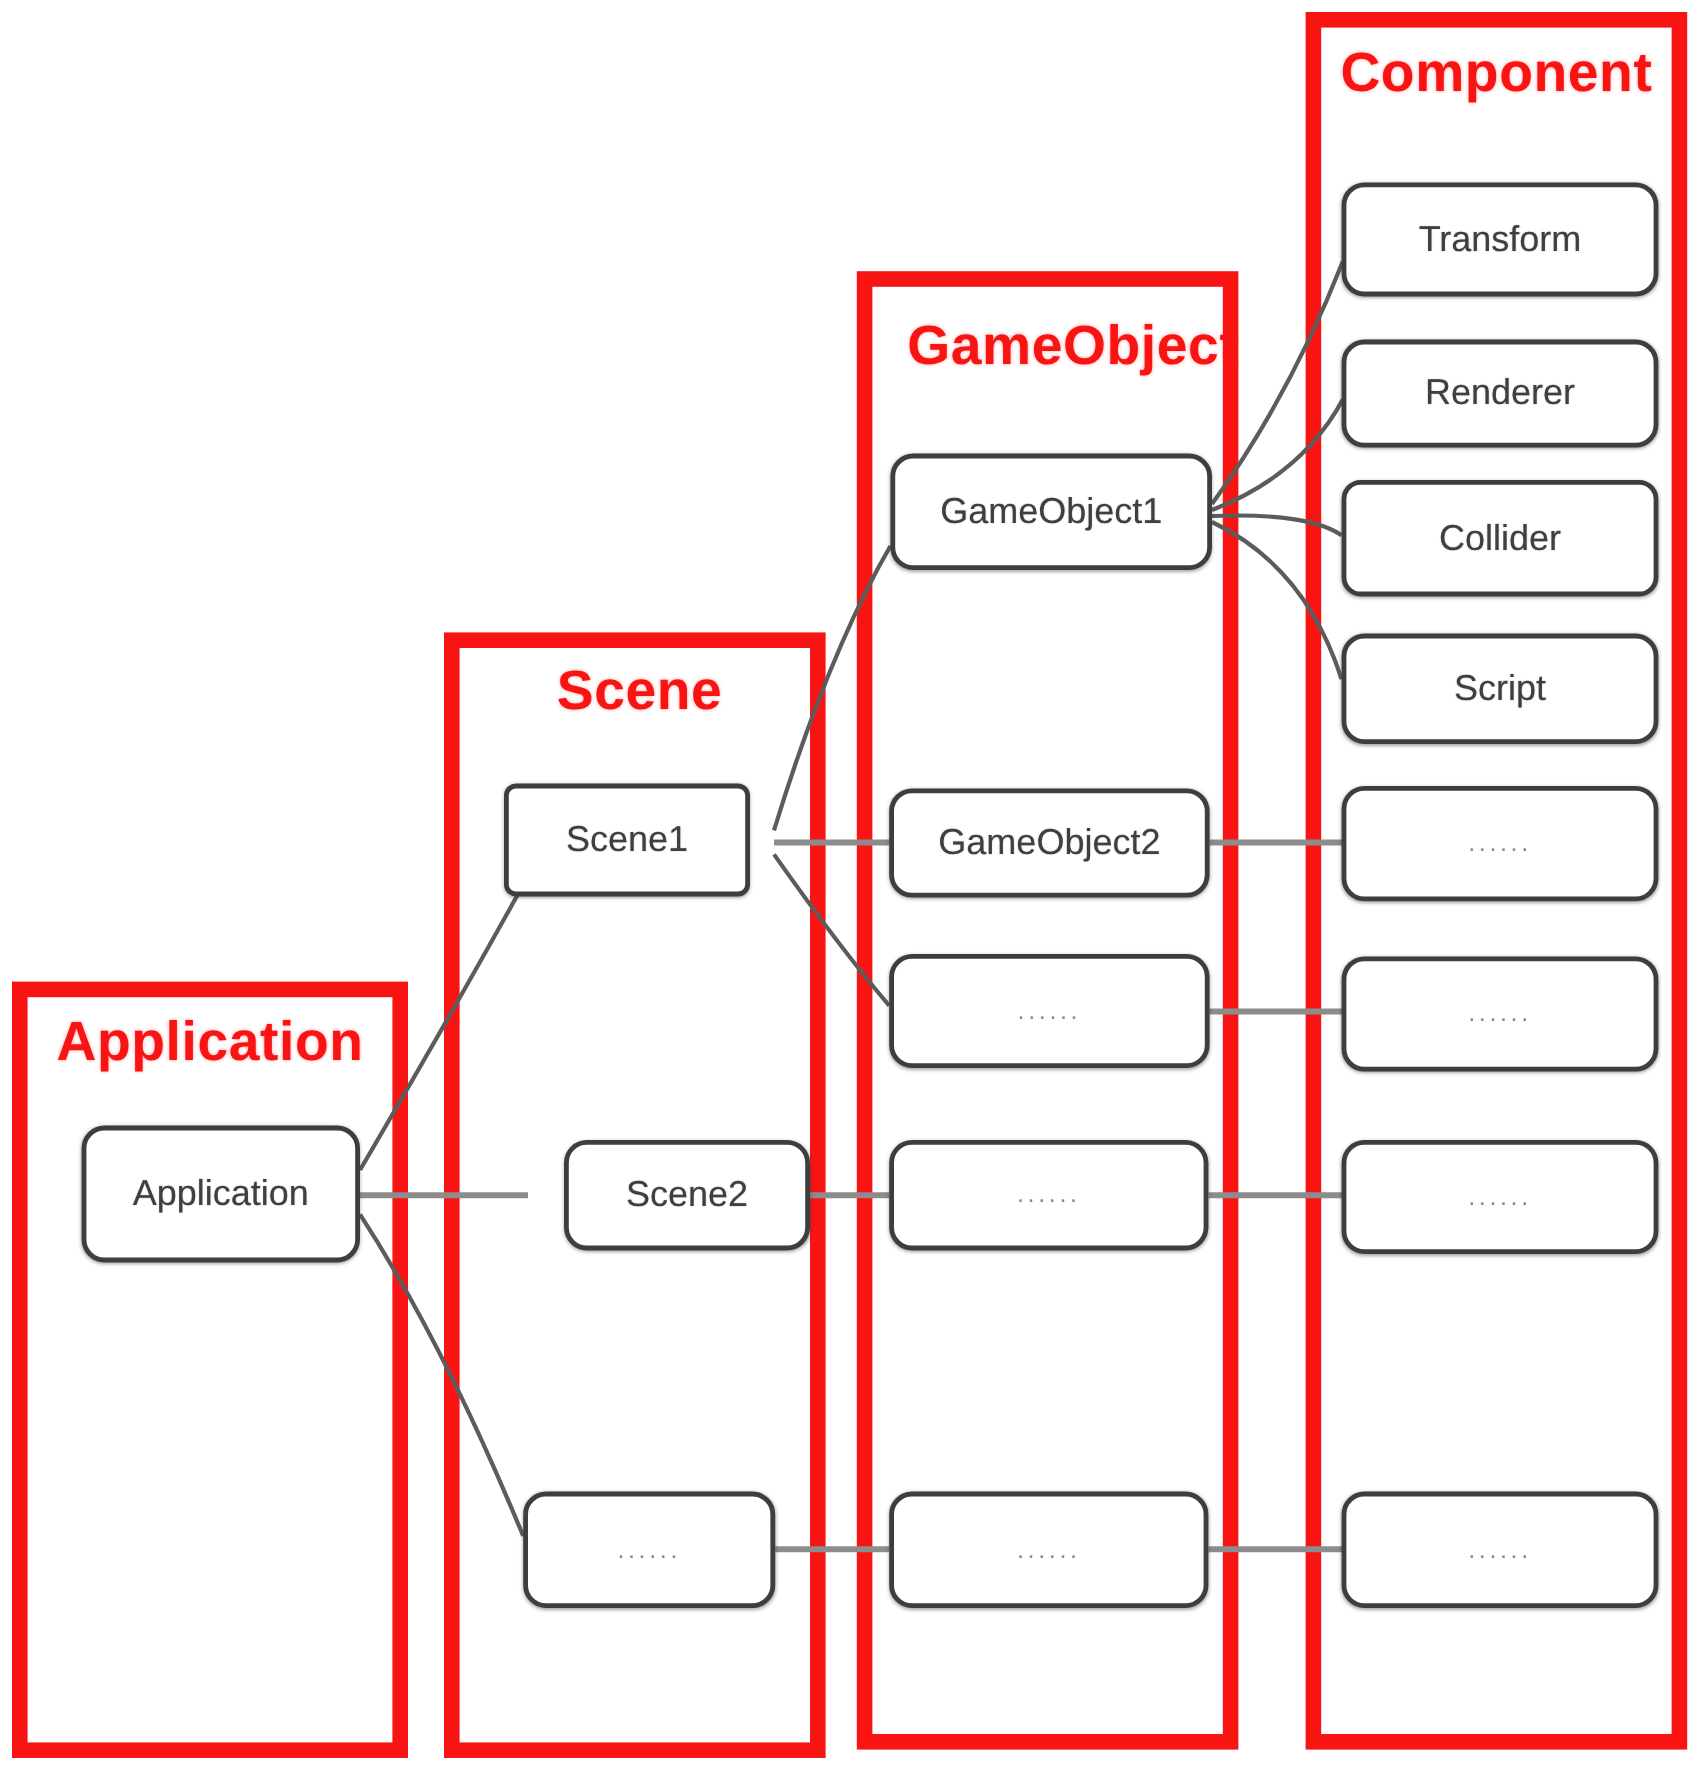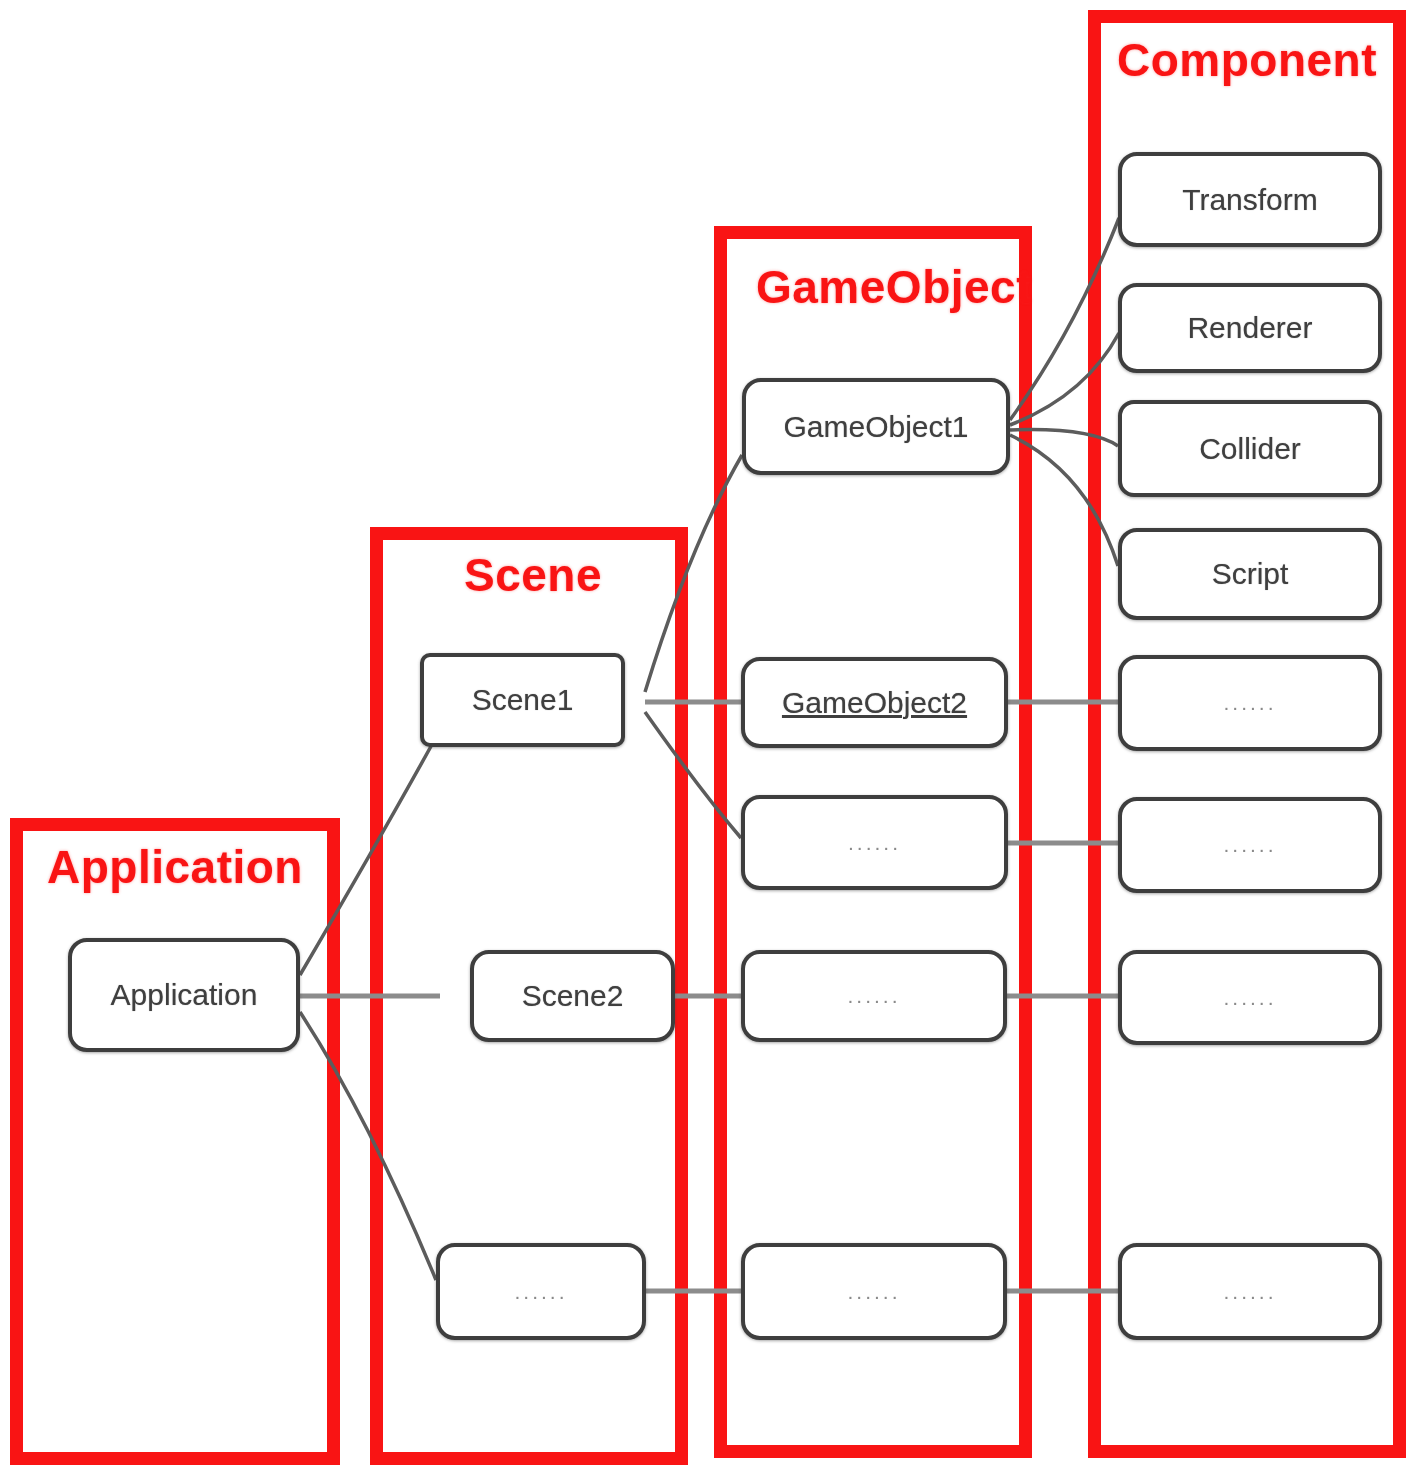--- a/index.html
+++ b/index.html
@@ -88,21 +88,21 @@
       <div class="col-title" style="left: 374px; top: 548px; width: 318px; color: rgb(249, 20, 20);">Scene</div>
       <div class="col" style="left: 714px; top: 226px; width: 318px; height: 1232px; border-color: rgb(249, 20, 20);"></div>
       <div class="col-title" style="left: 714px; top: 260px; width: 318px; color: rgb(249, 20, 20); text-align: right;">GameObject</div>
       <div class="col" style="left: 1088px; top: 10px; width: 318px; height: 1448px; border-color: rgb(249, 20, 20);"></div>
       <div class="col-title" style="left: 1088px; top: 33px; width: 318px; color: rgb(249, 20, 20);">Component</div>
       <div class="node" style="left: 68px; top: 938px; width: 232px; height: 114px; border-color: rgb(62, 62, 62);">Application</div>
       <div class="node" style="left: 420px; top: 653px; width: 205px; height: 94px; border-color: rgb(62, 62, 62); border-radius: 10px;">Scene1</div>
       <div class="node" style="left: 440px; top: 950px; width: 205px; height: 92px; border-color: rgb(62, 62, 62); margin-left: 30px;">Scene2</div>
       <div class="node dots" style="left: 436px; top: 1243px; width: 210px; height: 97px; border-color: rgb(62, 62, 62);">......</div>
       <div class="node" style="left: 742px; top: 378px; width: 268px; height: 97px; border-color: rgb(62, 62, 62);">GameObject1</div>
-      <div class="node" style="left: 741px; top: 657px; width: 267px; height: 91px; border-color: rgb(62, 62, 62); text-decoration: underline;">GameObject2</div>
+      <div class="node" style="left: 741px; top: 657px; width: 267px; height: 91px; border-color: rgb(62, 62, 62);">GameObject2</div>
       <div class="node dots" style="left: 741px; top: 795px; width: 267px; height: 95px; border-color: rgb(62, 62, 62);">......</div>
       <div class="node dots" style="left: 741px; top: 950px; width: 266px; height: 92px; border-color: rgb(62, 62, 62);">......</div>
       <div class="node dots" style="left: 741px; top: 1243px; width: 266px; height: 97px; border-color: rgb(62, 62, 62);">......</div>
       <div class="node" style="left: 1118px; top: 152px; width: 264px; height: 95px; border-color: rgb(62, 62, 62);">Transform</div>
       <div class="node" style="left: 1118px; top: 283px; width: 264px; height: 90px; border-color: rgb(62, 62, 62);">Renderer</div>
       <div class="node" style="left: 1118px; top: 400px; width: 264px; height: 97px; border-color: rgb(62, 62, 62); border-radius: 16px;">Collider</div>
       <div class="node" style="left: 1118px; top: 528px; width: 264px; height: 92px; border-color: rgb(62, 62, 62);">Script</div>
       <div class="node dots" style="left: 1118px; top: 655px; width: 264px; height: 96px; border-color: rgb(62, 62, 62);">......</div>
       <div class="node dots" style="left: 1118px; top: 797px; width: 264px; height: 96px; border-color: rgb(62, 62, 62);">......</div>
       <div class="node dots" style="left: 1118px; top: 950px; width: 264px; height: 95px; border-color: rgb(62, 62, 62);">......</div>

